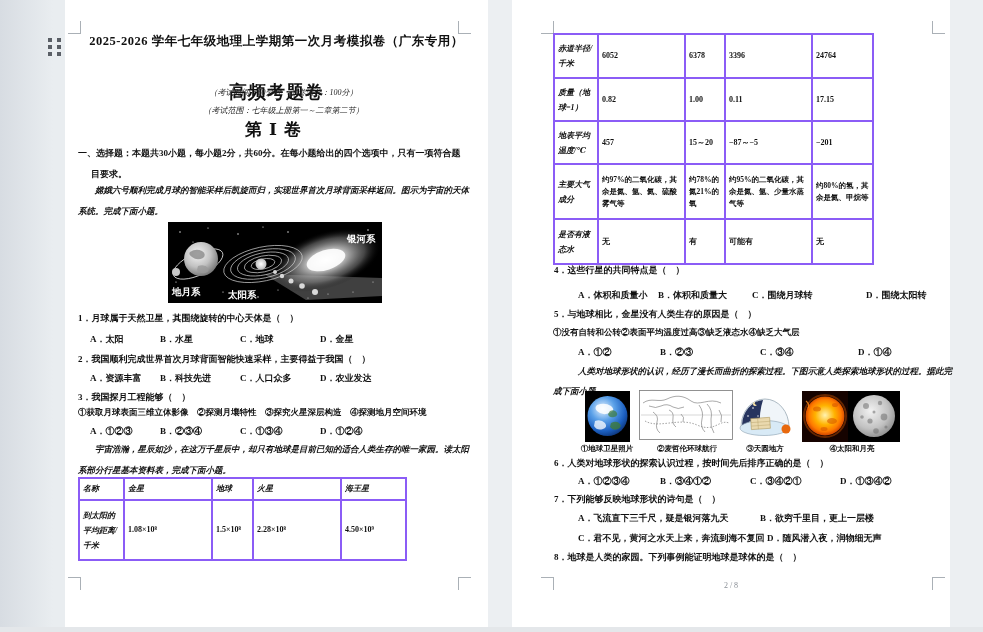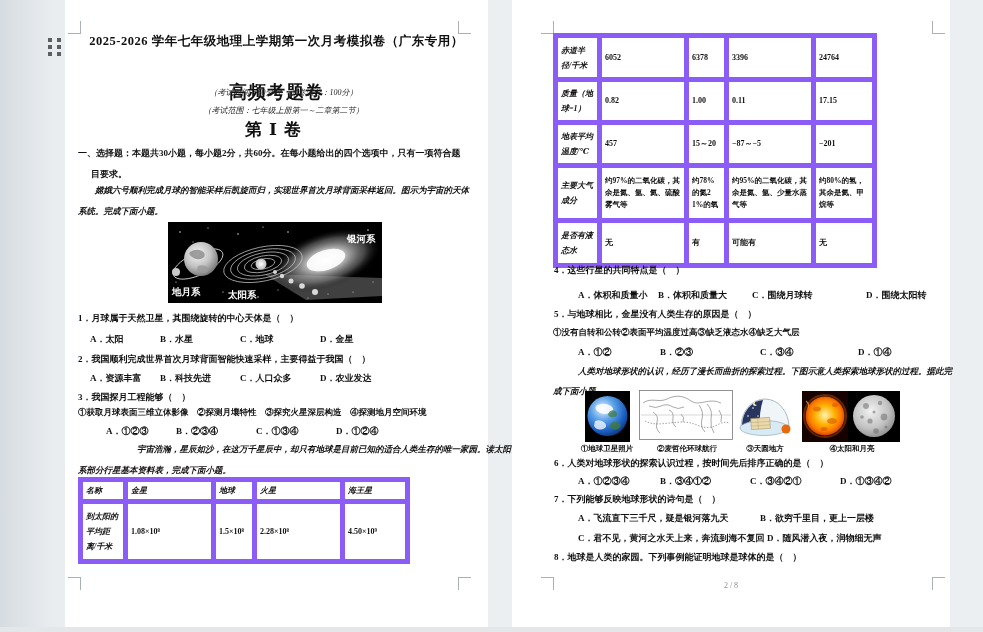--- a/index.html
+++ b/index.html
@@ -29,21 +29,21 @@
   .mk.tl{border-right:1px solid #aab0b6;border-bottom:1px solid #aab0b6;}
   .mk.tr{border-left:1px solid #aab0b6;border-bottom:1px solid #aab0b6;}
   .mk.bl{border-right:1px solid #aab0b6;border-top:1px solid #aab0b6;}
   .mk.br{border-left:1px solid #aab0b6;border-top:1px solid #aab0b6;}
   
   .handle{position:absolute;left:48px;top:38px;display:grid;
     grid-template-columns:repeat(2,4px);column-gap:5px;row-gap:3px;cursor:move;}
   .handle i{width:4px;height:4px;background:#5a5f66;display:block;}
   
   .doc-table{border-collapse:collapse;table-layout:fixed;}
-  .doc-table td{border:5px solid #8b5cf6;font-size:8px;padding:1px 3px;vertical-align:middle;
+  .doc-table td{border:2px solid #8b5cf6;font-size:8px;padding:1px 3px;vertical-align:middle;
     word-break:break-all;line-height:14px;}
   .doc-table td.lbl{font-style:italic;font-weight:600;line-height:15px;}
   .doc-table td.hd{font-style:italic;font-weight:700;}
   .doc-table td.val{font-weight:600;}
   .doc-table td.small{font-size:7.5px;line-height:12px;}
   .figimg{position:absolute;}
   .cap{position:absolute;font-size:7.5px;font-weight:600;text-align:center;white-space:nowrap;}
 </style>
 </head>
 <body>
@@ -157,28 +157,28 @@
     <div class="abs q" style="left:13px;top:353px;">2．我国顺利完成世界首次月球背面智能快速采样，主要得益于我国（　）</div>
     <div class="wrap" style="left:0;top:372px;width:423px;height:12px;">
       <span class="abs opt" style="left:25px;top:0;">A．资源丰富</span>
       <span class="abs opt" style="left:95px;top:0;">B．科技先进</span>
       <span class="abs opt" style="left:175px;top:0;">C．人口众多</span>
       <span class="abs opt" style="left:255px;top:0;">D．农业发达</span>
     </div>
 
     <div class="abs q" style="left:13px;top:391px;">3．我国探月工程能够（　）</div>
     <div class="abs q" style="left:13px;top:407px;font-size:8.5px;">①获取月球表面三维立体影像　②探测月壤特性　③探究火星深层构造　④探测地月空间环境</div>
-    <div class="wrap" style="left:16px;top:425px;width:467px;height:12px;padding-left:14px;">
+    <div class="wrap" style="left:0;top:425px;width:467px;height:12px;padding-left:14px;">
       <span class="abs opt" style="left:25px;top:0;">A．①②③</span>
       <span class="abs opt" style="left:95px;top:0;">B．②③④</span>
       <span class="abs opt" style="left:175px;top:0;">C．①③④</span>
       <span class="abs opt" style="left:255px;top:0;">D．①②④</span>
     </div>
 
-    <div class="abs intro" style="left:30px;top:444px;margin-left:42px;">宇宙浩瀚，星辰如沙，在这万千星辰中，却只有地球是目前已知的适合人类生存的唯一家园。读太阳</div>
+    <div class="abs intro" style="left:30px;top:444px;">宇宙浩瀚，星辰如沙，在这万千星辰中，却只有地球是目前已知的适合人类生存的唯一家园。读太阳</div>
     <div class="abs intro" style="left:13px;top:465px;">系部分行星基本资料表，完成下面小题。</div>
 
     <div class="wrap" style="left:13px;top:477px;">
       <table class="doc-table" style="width:327px;">
         <colgroup>
             <col style="width:45px">
             <col style="width:88px">
             <col style="width:41px">
             <col style="width:88px">
             <col style="width:65px">

